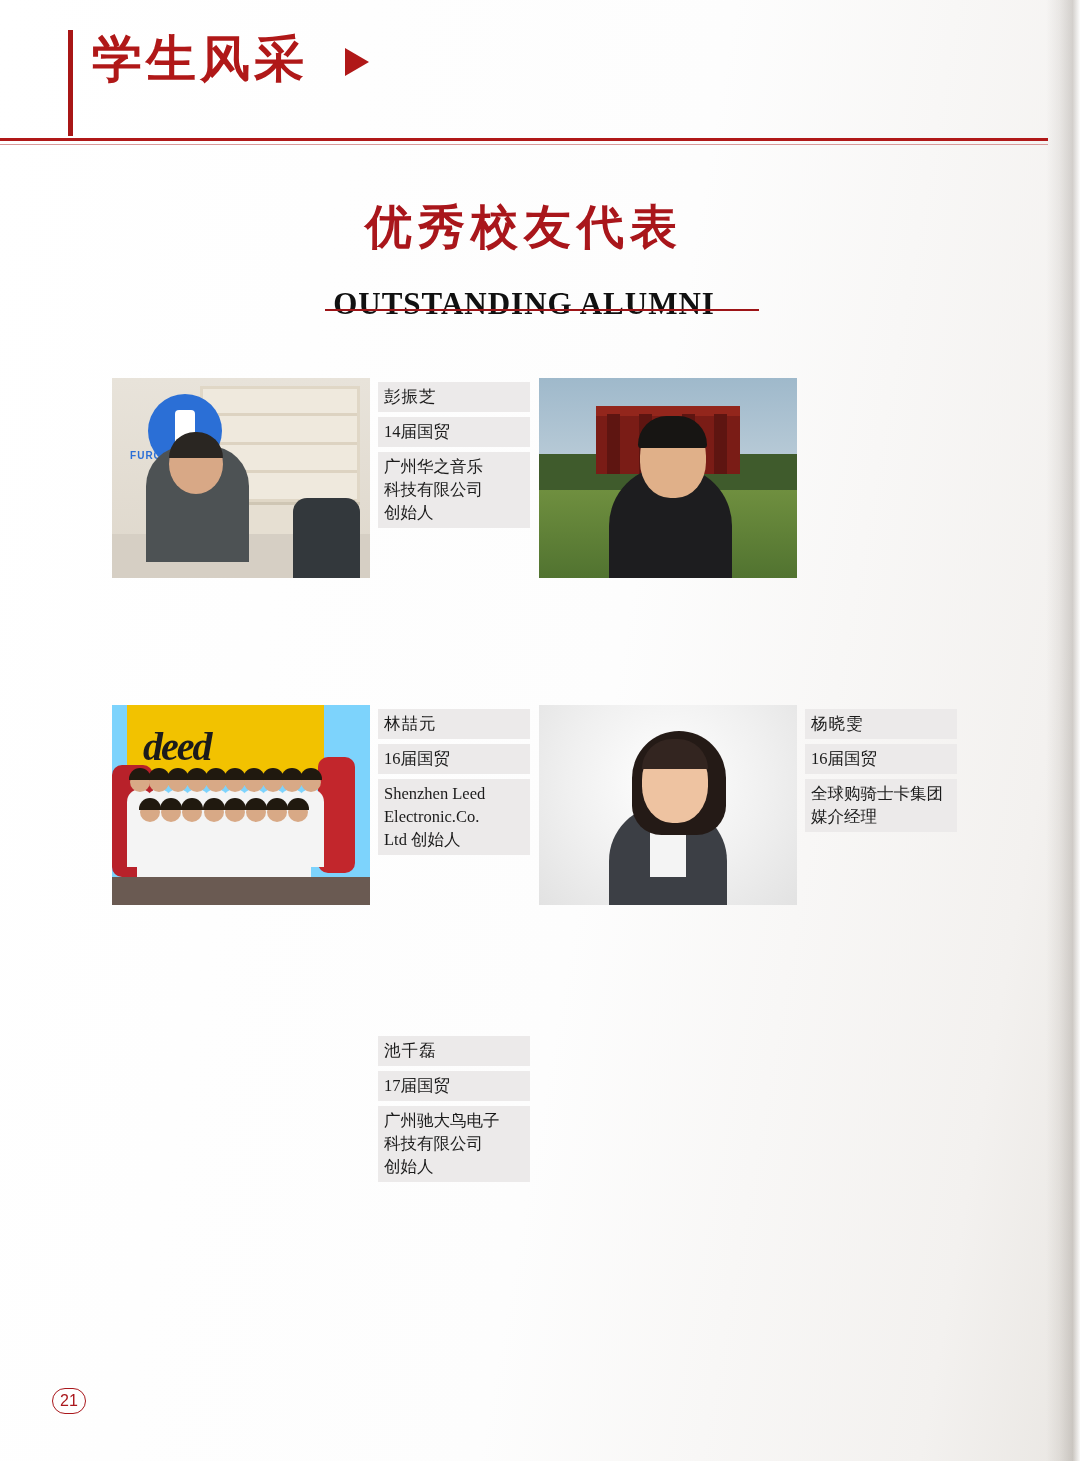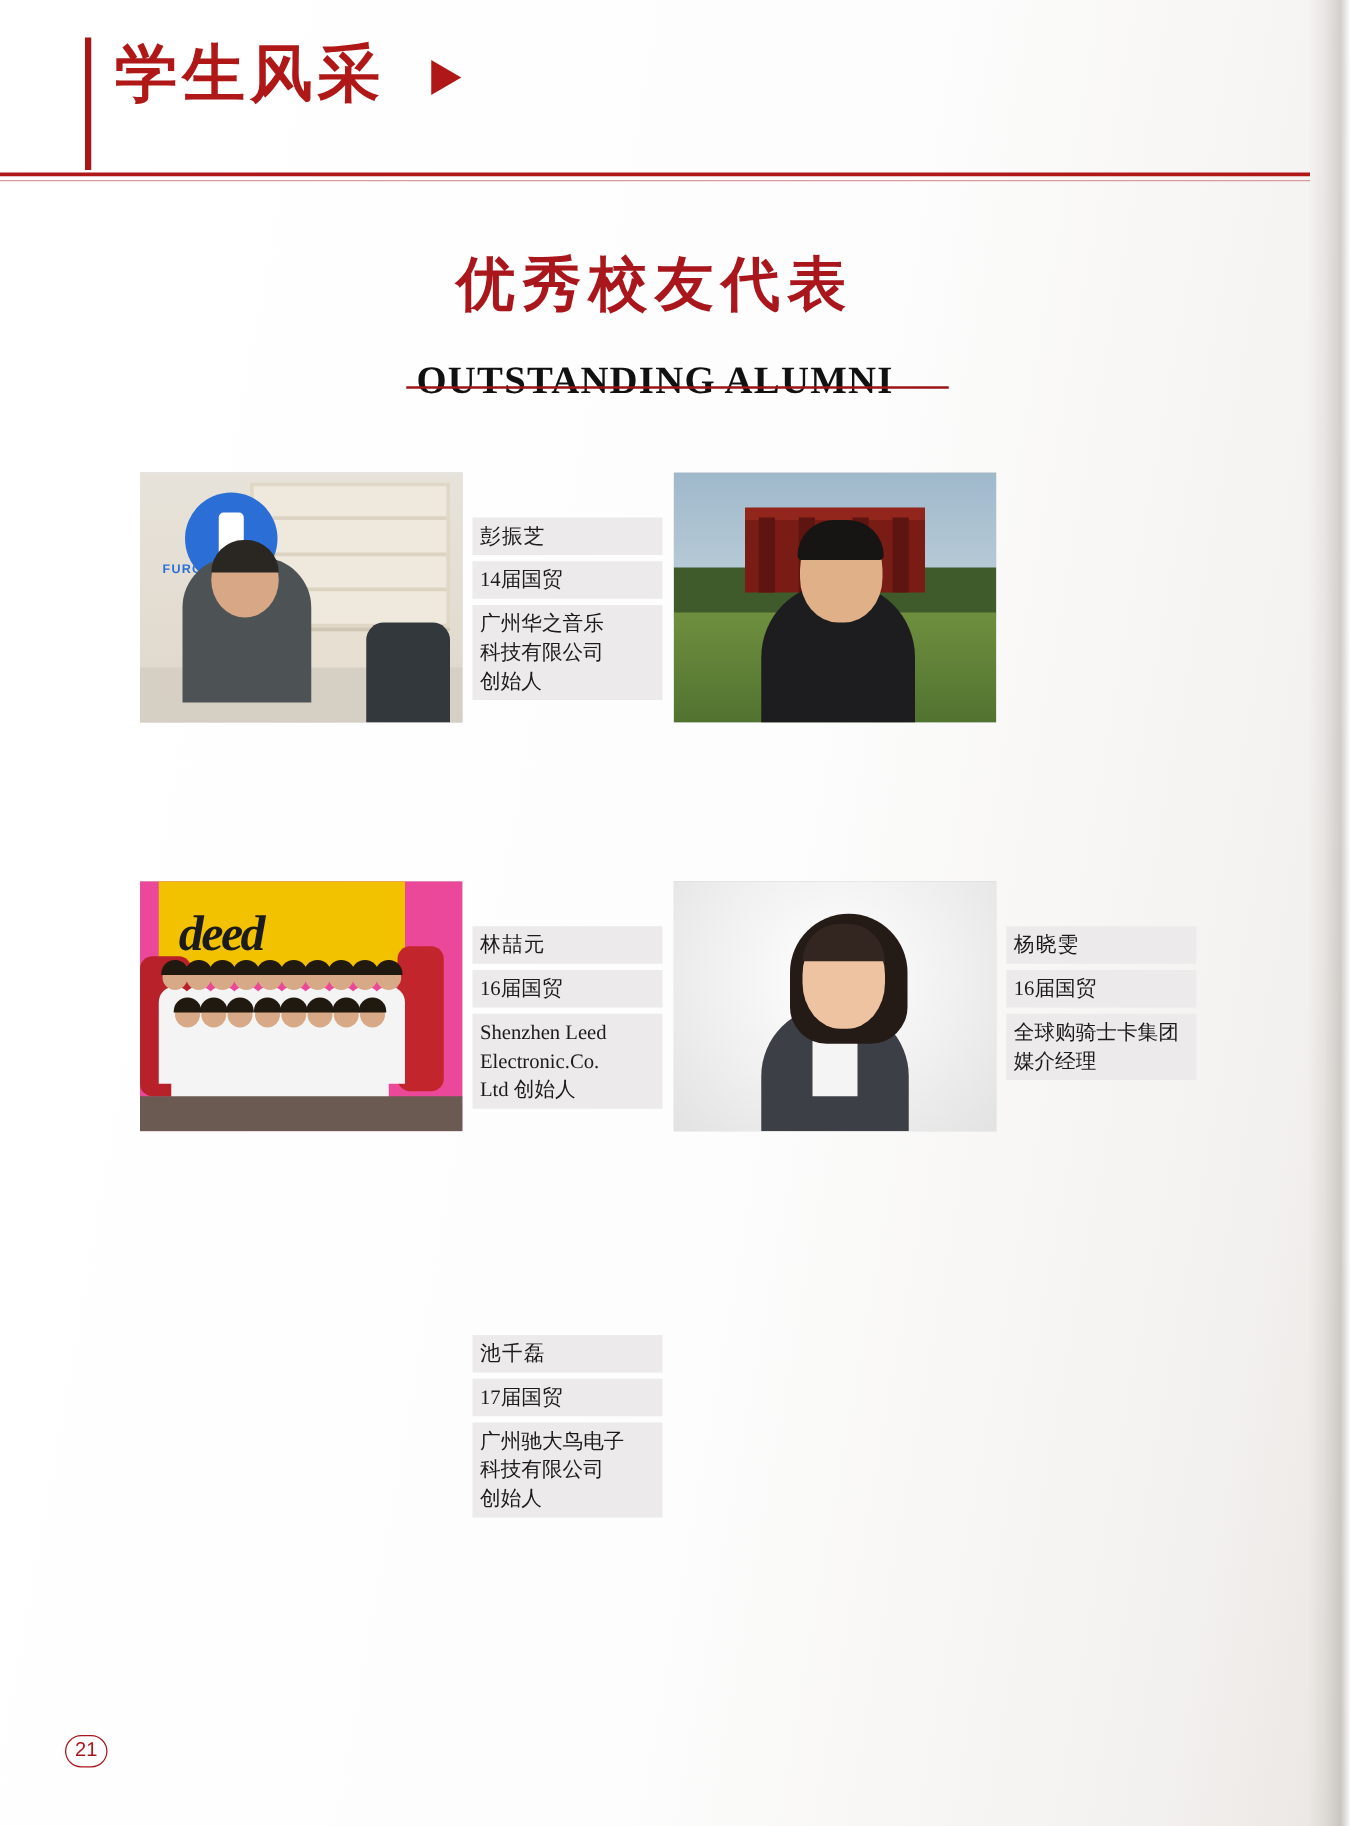--- a/index.html
+++ b/index.html
@@ -170,21 +170,21 @@
   .line {
     background: #eceaea;
     padding: 3px 6px 4px 6px;
     margin-bottom: 5px;
     font-family: "Liberation Serif", serif;
     font-size: 16.5px;
     line-height: 23px;
     color: #1b1b1b;
     white-space: pre-line;
   }
-  .line.name { letter-spacing: 1px; margin-top: 32px; }
+  .line.name { letter-spacing: 1px; }
 
   
   .page-num {
     position: absolute;
     left: 52px;
     top: 1388px;
     width: 34px;
     height: 26px;
     border: 1.5px solid #a9161b;
     border-radius: 13px;
@@ -217,21 +217,21 @@
   .p2-grass{ position:absolute; left:0; top:56%; width:100%; height:44%; background:linear-gradient(#6f8f3f,#517330); }
   .p2-trees{ position:absolute; left:0; top:38%; width:100%; height:20%; background:#3f5b2c; }
   .p2-gate { position:absolute; left:22%; top:18%; width:56%; height:30%; background:#7a1c16; }
   .p2-gate:before{ content:""; position:absolute; left:0; top:-8px; width:100%; height:10px; background:#93261c; }
   .p2-gate i{ position:absolute; top:0; width:9%; height:100%; background:#5e1511; }
   .p2-man  { position:absolute; left:27%; top:44%; width:48%; height:56%; background:#1d1d1f; border-radius:60px 60px 0 0; }
   .p2-head { position:absolute; left:39%; top:21%; width:66px; height:78px; border-radius:46%; background:#e0b089; }
   .p2-hair { position:absolute; left:38.4%; top:19%; width:69px; height:32px; border-radius:34px 34px 4px 4px; background:#171513; }
 
   
-  .p3-bg   { background:#ec4899; }
+  .p3-bg   { background:#7dd3fc; }
   .p3-band { position:absolute; left:6%; top:0; width:76%; height:40%; background:#f2c200; }
   .p3-word { position:absolute; left:12%; top:9%; font:italic bold 40px "Liberation Serif",serif; color:#1b1b1b; letter-spacing:-2px;}
   .p3-floor{ position:absolute; left:0; top:86%; width:100%; height:14%; background:#6a5a52; }
   .p3-people{ position:absolute; left:4%; top:34%; width:82%; height:56%; }
   .p3-people span{ position:absolute; top:16px; width:26px; height:78px; background:#f4f4f4; border-radius:13px 13px 0 0; }
   .p3-people span:before{ content:""; position:absolute; left:3px; top:-17px; width:20px; height:20px; border-radius:50%; background:#d8a986; }
   .p3-people span:after{ content:""; position:absolute; left:2px; top:-21px; width:22px; height:12px; border-radius:11px 11px 0 0; background:#20190f; }
   .p3-flower-l{ position:absolute; left:0; top:30%; width:16%; height:56%; background:#b8212a; border-radius:10px; }
   .p3-flower-r{ position:absolute; right:6%; top:26%; width:14%; height:58%; background:#c2262c; border-radius:10px; }
 

